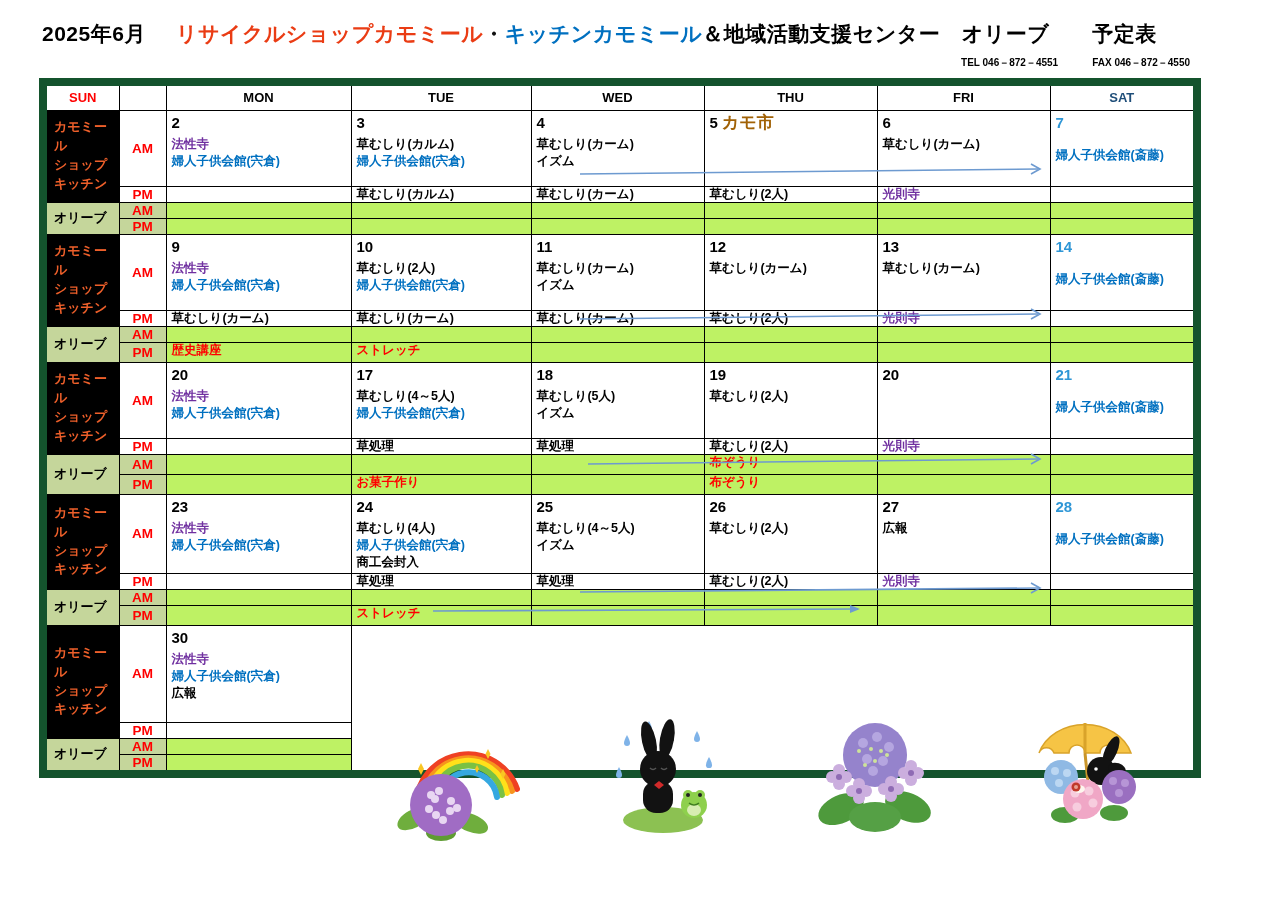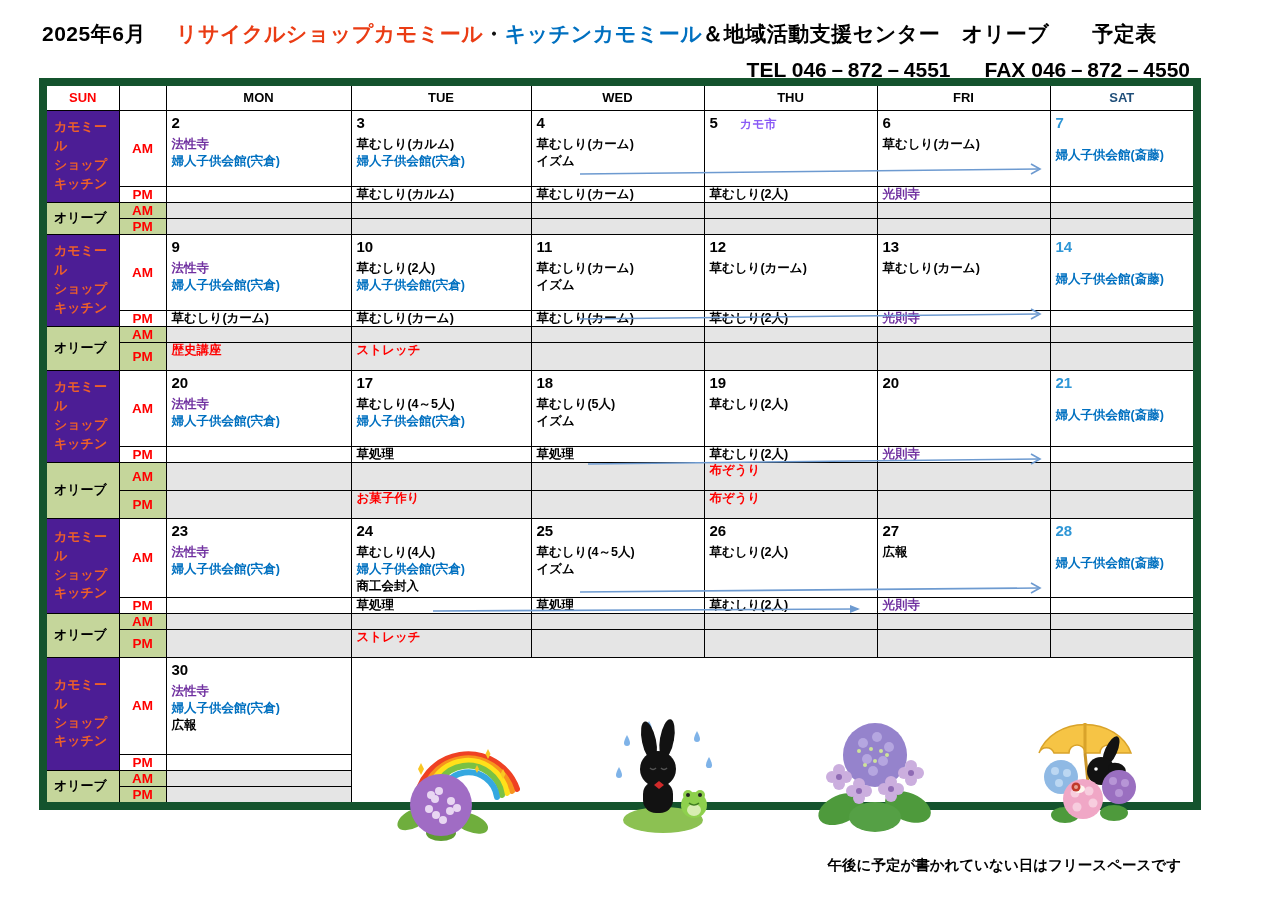--- a/index.html
+++ b/index.html
@@ -6,54 +6,54 @@
   html,body { background:#ffffff; }
   body { font-family:"Liberation Sans", sans-serif; }
   #canvas { position:relative; width:1280px; height:905px; background:#fff; overflow:hidden; }
 
   
   .title { position:absolute; left:42px; top:20px; font-size:21px; font-weight:bold; color:#000; letter-spacing:.5px; white-space:nowrap; }
   .title .t-month { margin-right:14px; }
   .title .t-shop { color:#ea3c14;margin-left:16px; }
   .title .t-dot { color:#111; }
   .title .t-kitchen { color:#0070c0; }
-  .telfax { position:absolute; top:56px; right:90px; font-size:21px; font-weight:bold; color:#000; white-space:nowrap; }
+  .telfax { position:absolute; top:56px; right:90px; font-size:10px; font-weight:bold; color:#000; white-space:nowrap; }
   .telfax .tel { margin-right:34px; }
 
   
   #schedule { position:absolute; left:39px; top:78px; border-collapse:collapse; table-layout:fixed; width:1154px; }
   #schedule td, #schedule th { border:1px solid #000; overflow:hidden; }
   #schedule { border:8px solid #14532d; }
   tr.h-hdr { height:28px; }
   tr.h-am  { height:76px; }
   tr.h-am5 { height:97px; }
   tr.h-sm  { height:14px; }
 
   th.hdr { font-size:13px; font-weight:bold; text-align:center; color:#000; background:#fff; }
   th.hdr.sun { color:#ff0000; }
   th.hdr.sat { color:#1f4e79; }
 
-  td.shop-label { background:#4c1d95; color:#ed5f2a; font-size:13px; font-weight:bold; vertical-align:middle; padding-left:7px; line-height:1.45; }
+  td.shop-label { background:#000000; color:#ed5f2a; font-size:13px; font-weight:bold; vertical-align:middle; padding-left:7px; line-height:1.45; }
   td.olive-label { background:#c5d69b; color:#000; font-size:13px; font-weight:bold; vertical-align:middle; padding-left:7px; }
   td.ampm { font-size:13.5px; font-weight:bold; color:#ff0000; text-align:center; vertical-align:middle; background:#fff; }
   td.ampm.olive { background:#c5d69b; }
 
   td.day-cell { background:#fff; vertical-align:top; padding:2px 4px 2px 5px; }
   .date-line { line-height:19px; }
   .date { font-size:15px; font-weight:bold; color:#000; }
   .sat-date { color:#2e96d6; }
-  .date-note { font-size:12px; font-weight:bold; color:#8b5cf6; margin-left:22px; }
+  .date-note { font-size:17px; font-weight:bold; color:#a16207; margin-left:4px; }
   .evs { margin-top:4px; }
   .ev { font-size:12.5px; font-weight:bold; line-height:17px; white-space:nowrap; }
   .ev.gap { margin-top:15px; }
   .c-k { color:#000; } .c-p { color:#7030a0; } .c-b { color:#0070c0; } .c-r { color:#ff0000; }
 
   td.pm-cell { background:#fff; vertical-align:middle; padding:0 4px 0 5px; }
   td.pm-cell .ev { line-height:15px; }
-  td.olive-cell { background:#e5e5e5; vertical-align:middle; padding:0 4px 12px 5px; }
+  td.olive-cell { background:#bef264; vertical-align:middle; padding:0 4px 4px 5px; }
   td.olive-cell .ev { line-height:15px; }
   td.merged { background:#fff; }
   .diag { background-image:linear-gradient(to bottom right, transparent calc(50% - 1px), #000 calc(50% - 1px), #000 calc(50% + 1px), transparent calc(50% + 1px)); }
 
   .footnote { position:absolute; left:39px; top:856px; width:1154px; text-align:right; padding-right:12px; font-size:14.5px; font-weight:bold; color:#000; }
 
   #arrow-overlay { position:absolute; left:0; top:0; width:1280px; height:905px; pointer-events:none; }
 
   #illos { position:absolute; left:355px; top:701px; width:835px; height:148px; display:flex; justify-content:space-around; align-items:center; pointer-events:none; }
   #illos svg { display:block; }
@@ -627,15 +627,14 @@
           <circle cx="70" cy="86" r="4.5"></circle>
           <circle cx="74" cy="98" r="4.5"></circle>
           <circle cx="58" cy="102" r="4.5"></circle>
         </g>
       <ellipse cx="60" cy="84" rx="6" ry="4" fill="#fdf6ee"></ellipse>
       <circle cx="57" cy="82" r="4.5" fill="#c0392b"></circle>
       <circle cx="57" cy="82" r="2" fill="#e8a090"></circle>
     </svg>
   </div>
 
-  <div class="footnote">午後に予定が書かれていない日はフリースペースです</div>
 
 </div>
 
 </body></html>

